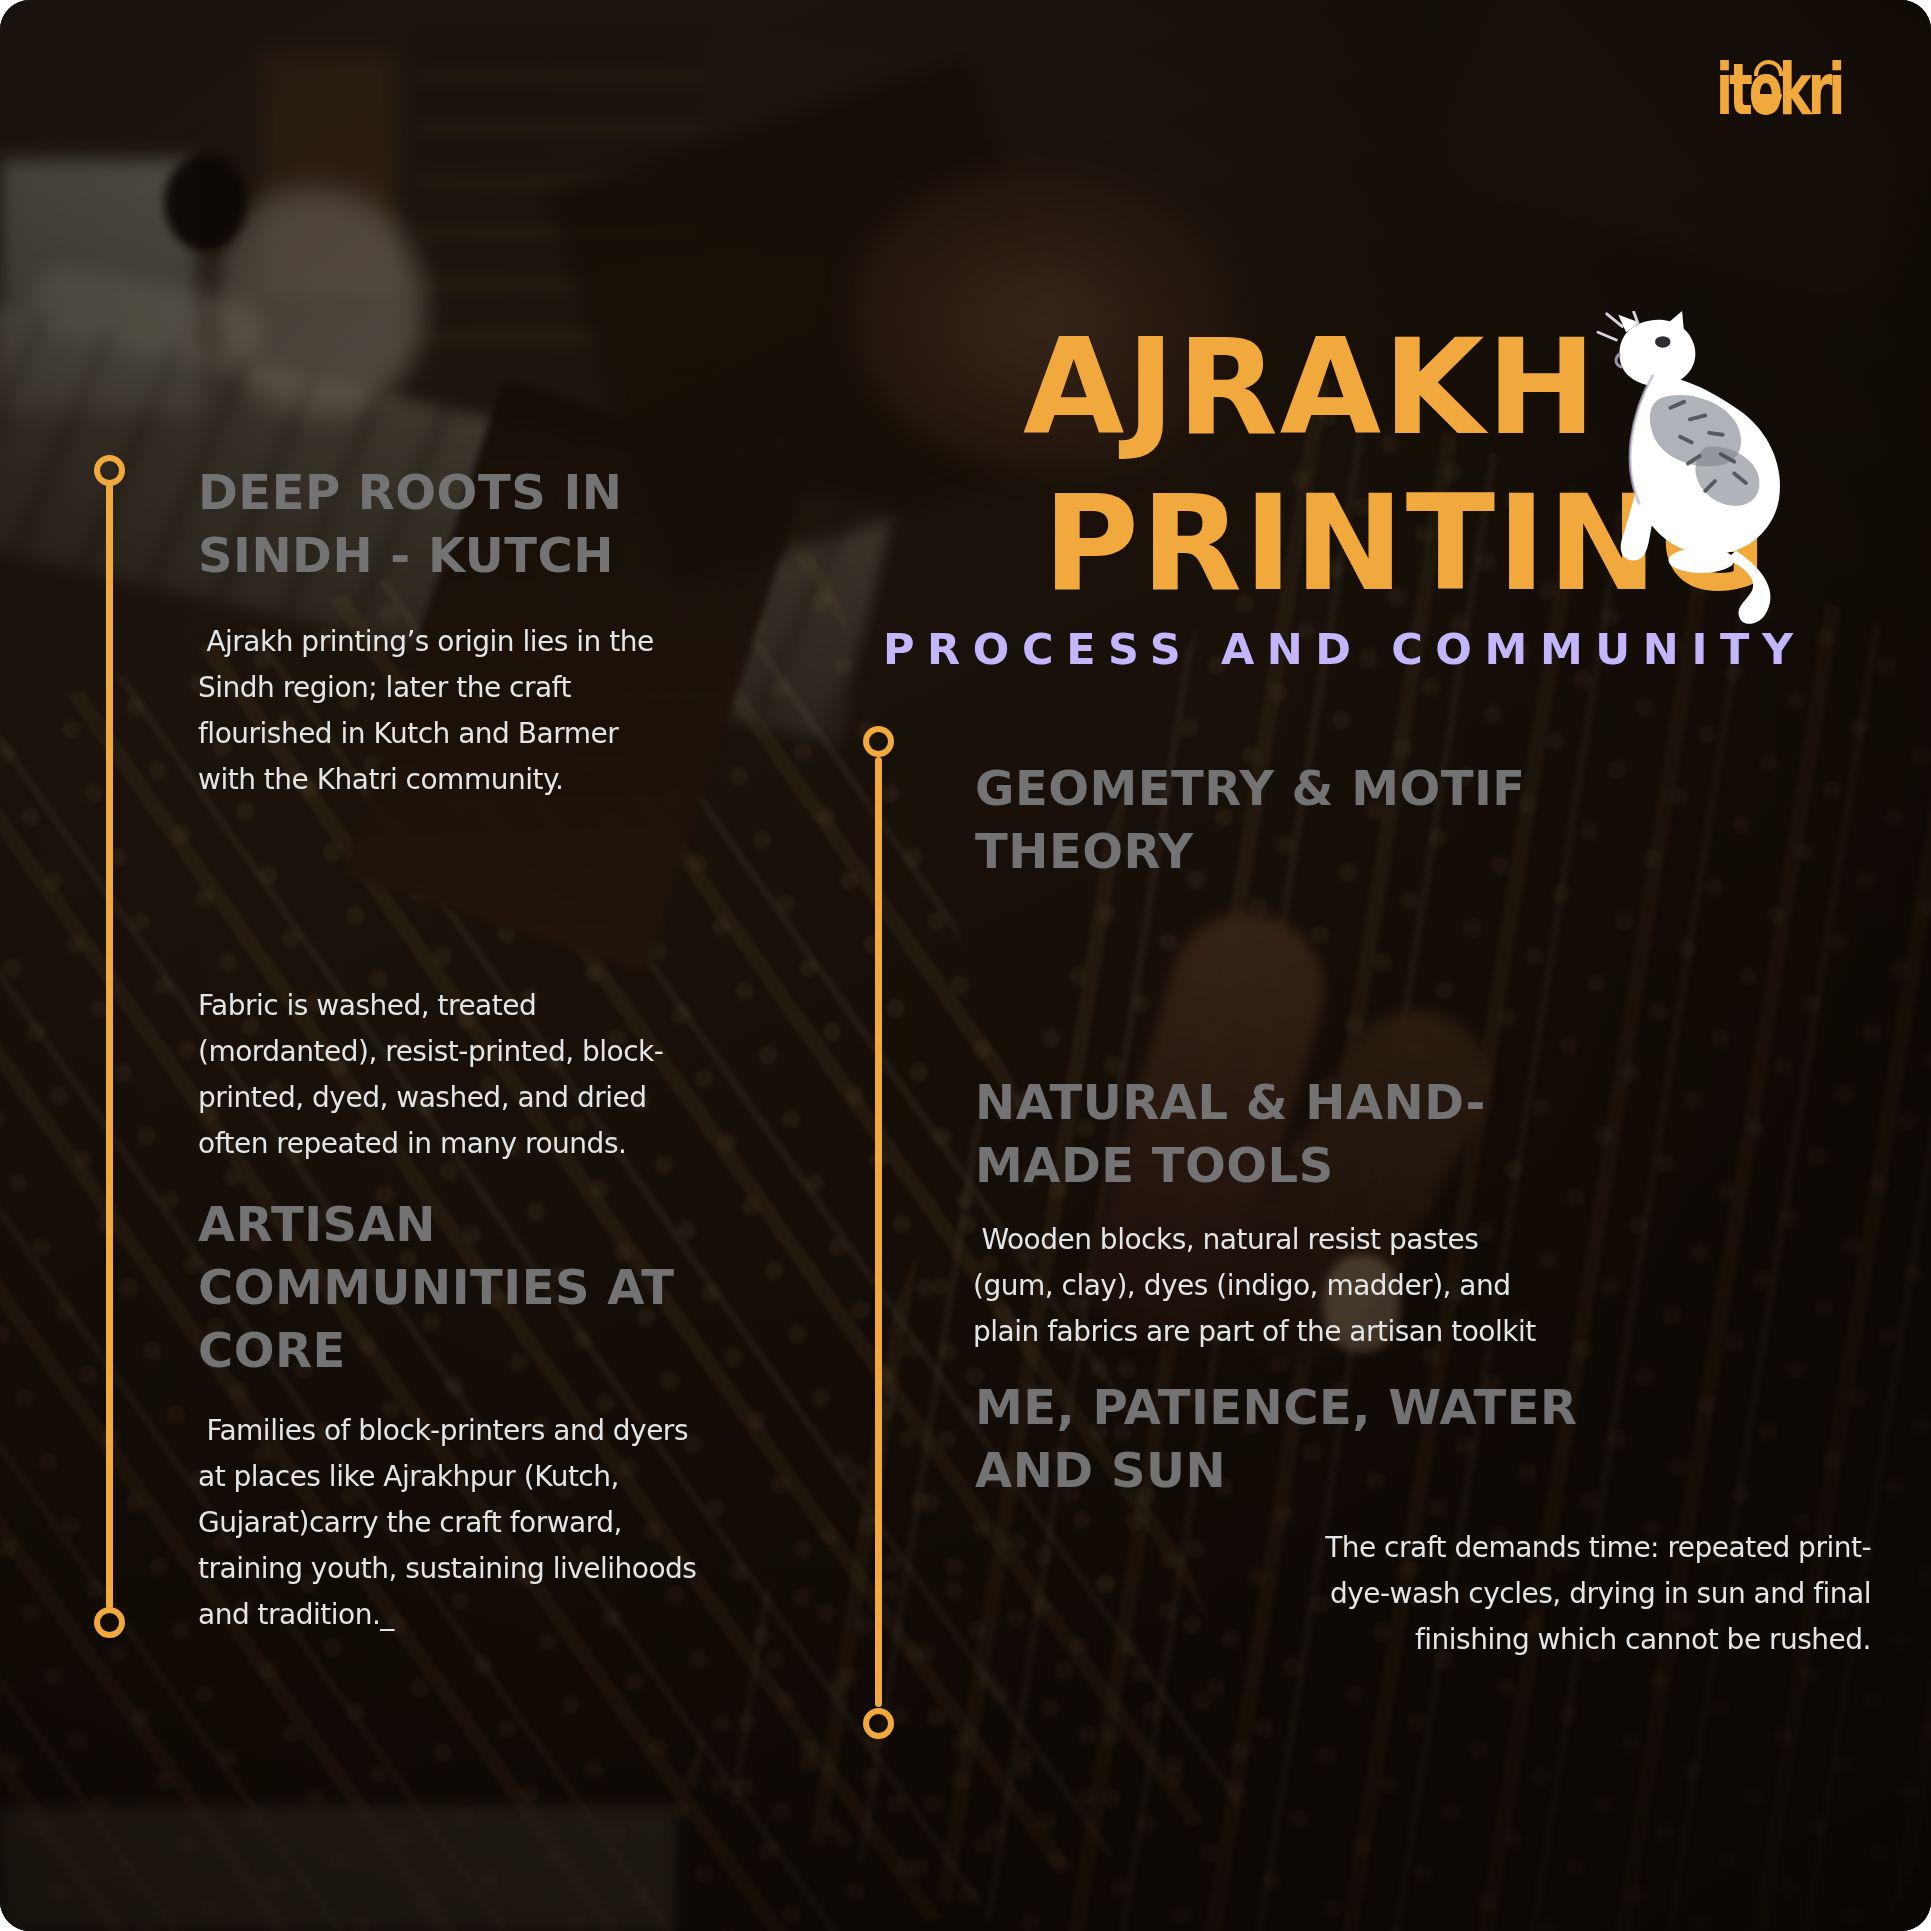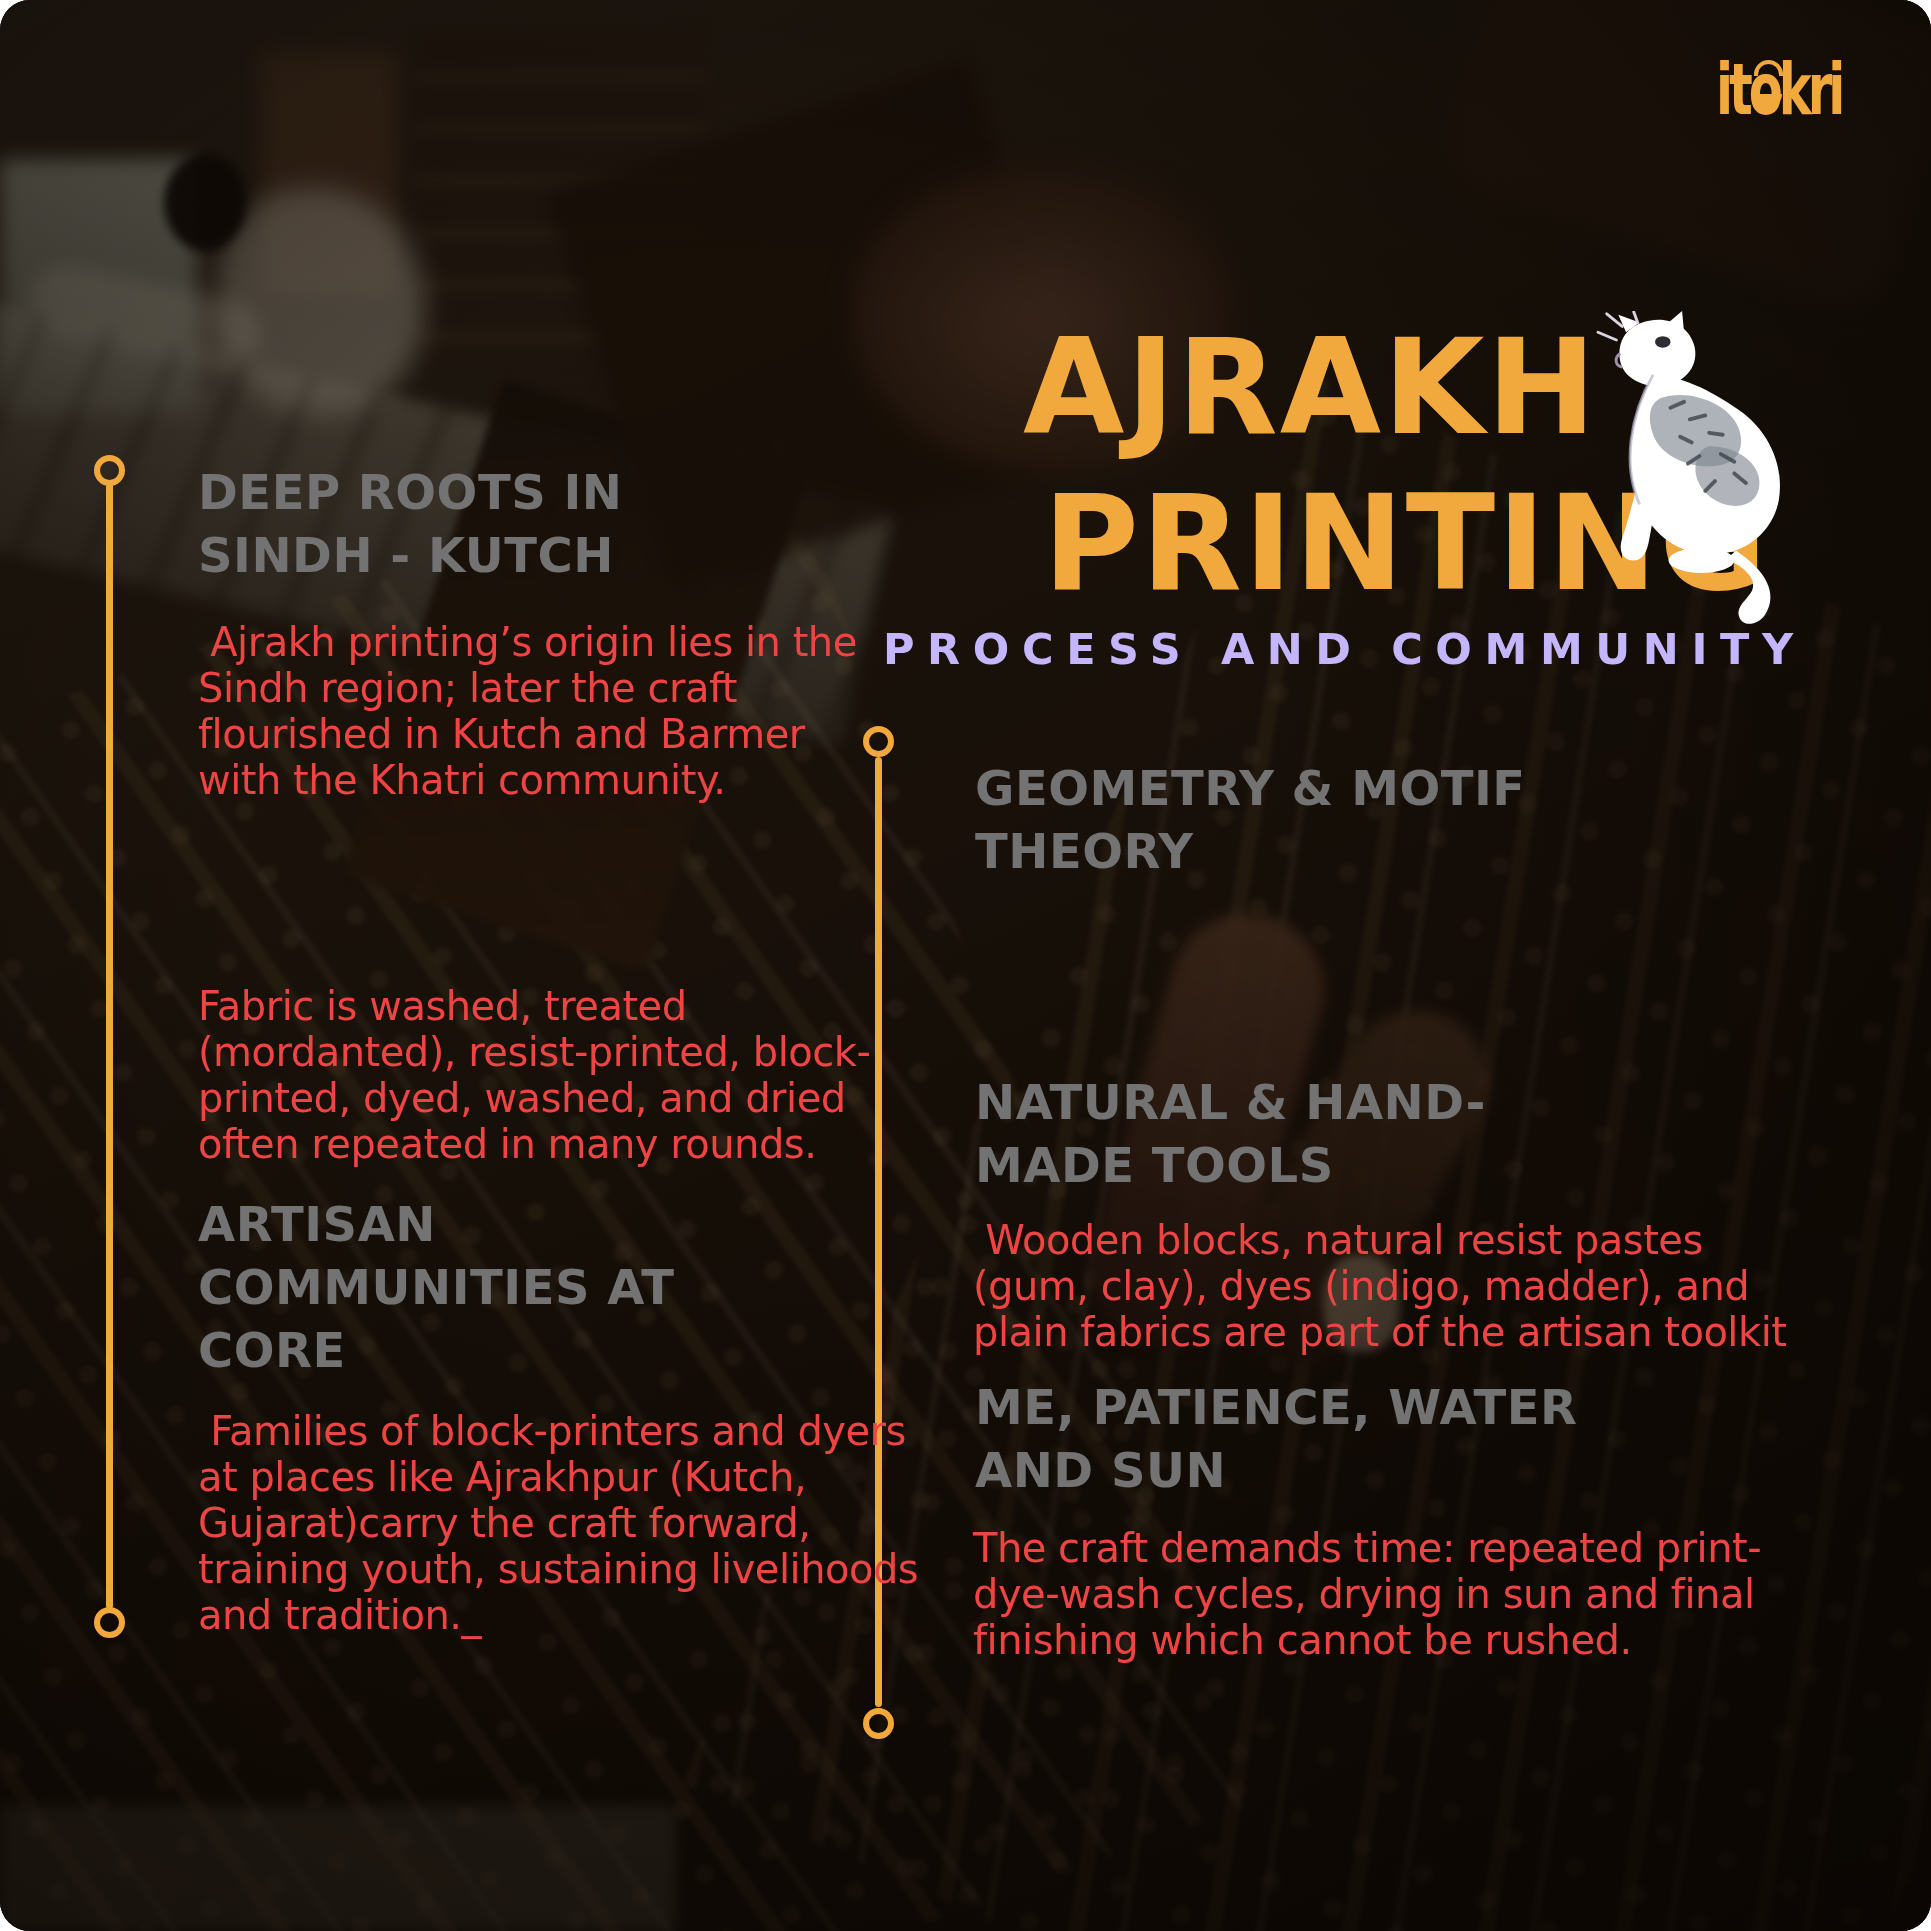--- a/index.html
+++ b/index.html
@@ -33,21 +33,21 @@
   .bg-forearm{left:1468px;top:-39px;width:463px;height:290px;transform:rotate(18deg);background:#2b1c12;border-radius:58px;filter:blur(12.6px);opacity:.8;}
   .bg-finger1{left:1130px;top:908px;width:154px;height:444px;transform:rotate(16deg);background:linear-gradient(#4e3323,#241410);border-radius:77px;filter:blur(6.8px);opacity:.9;}
   .bg-finger2{left:1284px;top:994px;width:145px;height:386px;transform:rotate(30deg);background:linear-gradient(#46301f,#20130d);border-radius:77px;filter:blur(6.8px);opacity:.85;}
   .bg-nail{left:1323px;top:1255px;width:77px;height:97px;background:#bfa78c;border-radius:45%;filter:blur(4.8px);opacity:.5;}
   .bg-floor{left:0;top:1806px;width:676px;height:126px;background:#5c564a;filter:blur(6.8px);opacity:.45;}
   .bg-vignette{inset:0;background:radial-gradient(ellipse at 38% 40%,rgba(0,0,0,0) 30%,rgba(8,4,2,.45) 72%,rgba(5,2,1,.68) 100%);}
   .bg-tint{inset:0;background:rgba(14,8,4,.32);}
 
   .txt{position:absolute;white-space:pre-line;}
   .heading{color:#737373;font-weight:bold;font-size:48px;line-height:63px;letter-spacing:0.5px;}
-  .bodytxt{color:#ef4444;font-size:40px;line-height:46px;letter-spacing:-0.5px;font-weight:normal;}
+  .bodytxt{color:#e5e5e5;font-size:28px;line-height:46px;letter-spacing:-0.5px;font-weight:normal;}
   .title-line{position:absolute;color:#F1A83C;font-weight:bold;font-size:131px;line-height:1;letter-spacing:1.9px;white-space:nowrap;}
   .subtitle{position:absolute;color:#c4b5fd;font-weight:bold;font-size:43px;letter-spacing:12.6px;white-space:nowrap;}
   .logo-text{position:absolute;left:1716px;top:48px;color:#F1A83C;font-weight:bold;font-size:71px;letter-spacing:-5.8px;transform:scaleX(.70);transform-origin:left top;white-space:nowrap;}
   .logo-handle{position:absolute;left:1754px;top:60px;width:29px;height:16.4px;border:4.8px solid #F1A83C;border-bottom:none;border-radius:14.5px 14.5px 0 0;}
   .logo-fill{position:absolute;left:1756px;top:94px;width:26px;height:12.6px;background:#F1A83C;border-radius:0 0 13.5px 13.5px;}
   .tline{position:absolute;width:6.8px;background:#F1A83C;border-radius:3.9px;}
   .tdot{position:absolute;width:31px;height:31px;border:6.8px solid #F1A83C;border-radius:50%;background:transparent;}
   .cat{position:absolute;left:1591px;top:311px;width:217px;height:319px;}
 </style>
 </head>
@@ -147,18 +147,18 @@
 THEORY</div>
 
   <div class="txt heading" style="left:975px;top:1071px;width:772px;">NATURAL &amp; HAND-
 MADE TOOLS</div>
   <div class="txt bodytxt" style="left:973px;top:1217px;width:898px;">&nbsp;Wooden blocks, natural resist pastes
 (gum, clay), dyes (indigo, madder), and
 plain fabrics are part of the artisan toolkit</div>
 
   <div class="txt heading" style="left:975px;top:1376px;width:772px;">ME, PATIENCE, WATER
 AND SUN</div>
-  <div class="txt bodytxt" style="left:973px;top:1525px;width:898px;">The craft demands time: repeated print-
+  <div class="txt bodytxt" style="left:973px;top:1525px;width:898px;text-align:right;">The craft demands time: repeated print-
 dye-wash cycles, drying in sun and final
 finishing which cannot be rushed.</div>
 
 </div>
 
 
 </body></html>

